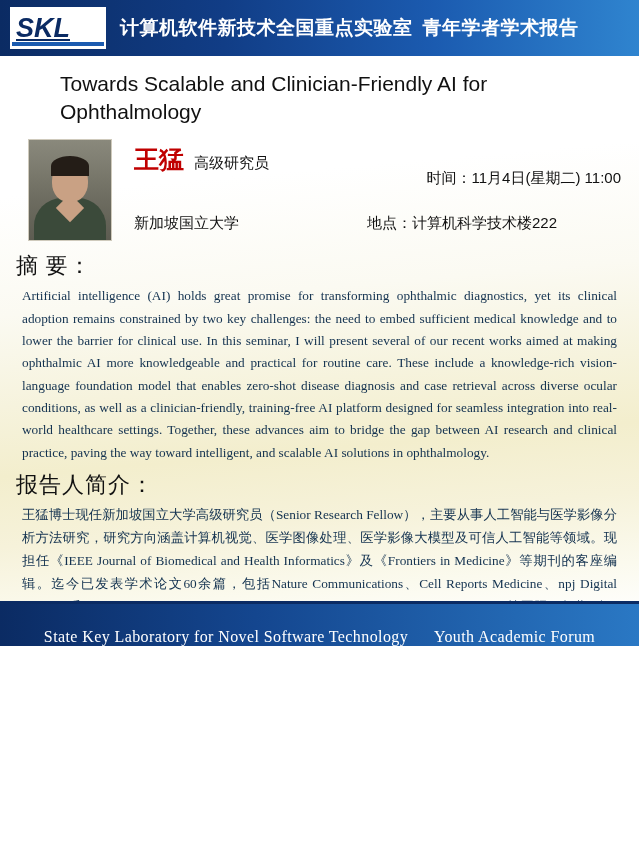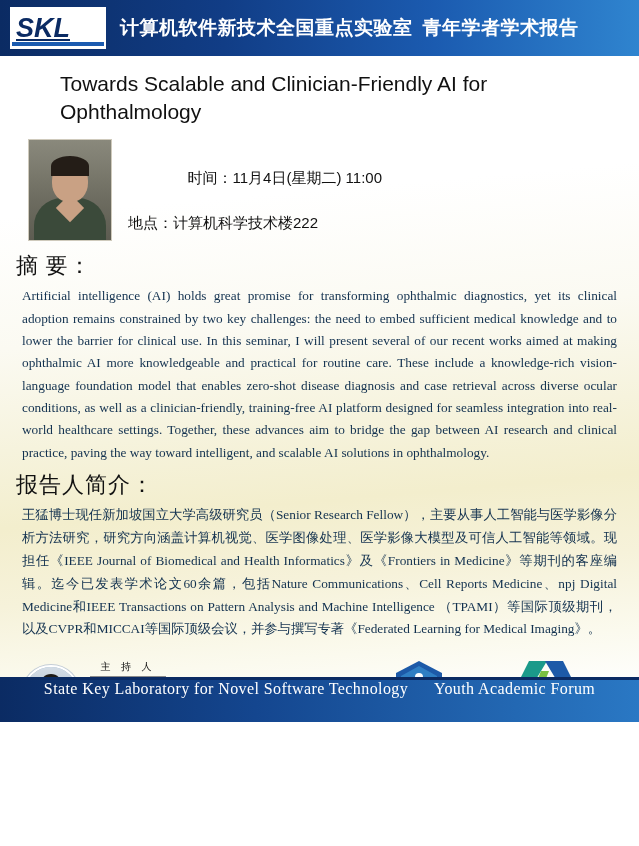--- a/index.html
+++ b/index.html
@@ -9,21 +9,21 @@
   body {
     width: 639px;
     height: 846px;
     font-family: "Liberation Sans", sans-serif;
     background: #ffffff;
     overflow: hidden;
   }
   .poster {
     position: relative;
     width: 639px;
-    height: 722px;
+    height: 646px;
     background: linear-gradient(175deg, #ffffff 0%, #ffffff 28%, #fbfaf2 45%, #f6f3dd 58%, #f3eecd 68%, #f6f2da 78%, #fbfaee 88%, #ffffff 96%);
     box-sizing: border-box;
     overflow: hidden;
   }
 
   
   .header {
     position: relative;
     height: 56px;
     background: linear-gradient(90deg, #0b2b63 0%, #113d86 35%, #1b5bb0 68%, #2f84cf 100%);
@@ -280,21 +280,21 @@
 
   
   .bottom-bar {
     position: absolute;
     left: 0;
     right: 0;
     bottom: 0;
     height: 42px;
     background: linear-gradient(90deg, #0b2b63 0%, #14468f 40%, #2a78c4 100%);
     display: flex;
-    align-items: flex-start;
+    align-items: flex-end;
     justify-content: center;
     gap: 26px;
     color: #ffffff;
     font-family: "Liberation Serif", serif;
     font-size: 16px;
     letter-spacing: 0.4px;
   }
   .bottom-rule {
     position: absolute;
     left: 0; right: 0;
@@ -325,20 +325,27 @@
 
   <div class="talk-title">Towards Scalable and Clinician-Friendly AI for Ophthalmology</div>
 
   <div class="speaker-block">
     <div class="photo">
       <div class="bg"></div>
       <div class="body"></div>
       <div class="collar"></div>
       <div class="head"></div>
       <div class="hair"></div>
+    </div>
+    <div class="speaker-info">
+      <div class="speaker-name-row">
+        <span class="speaker-name">王猛</span>
+        <span class="speaker-rank">高级研究员</span>
+      </div>
+      <div class="speaker-affil">新加坡国立大学</div>
     </div>
     <div class="meta-col">
       <div class="meta-time">
         <span>时间：</span><span>11月4日(星期二) 11:00</span>
       </div>
       <div class="meta-place">
         <span>地点：</span><span>计算机科学技术楼222</span>
       </div>
     </div>
   </div>

